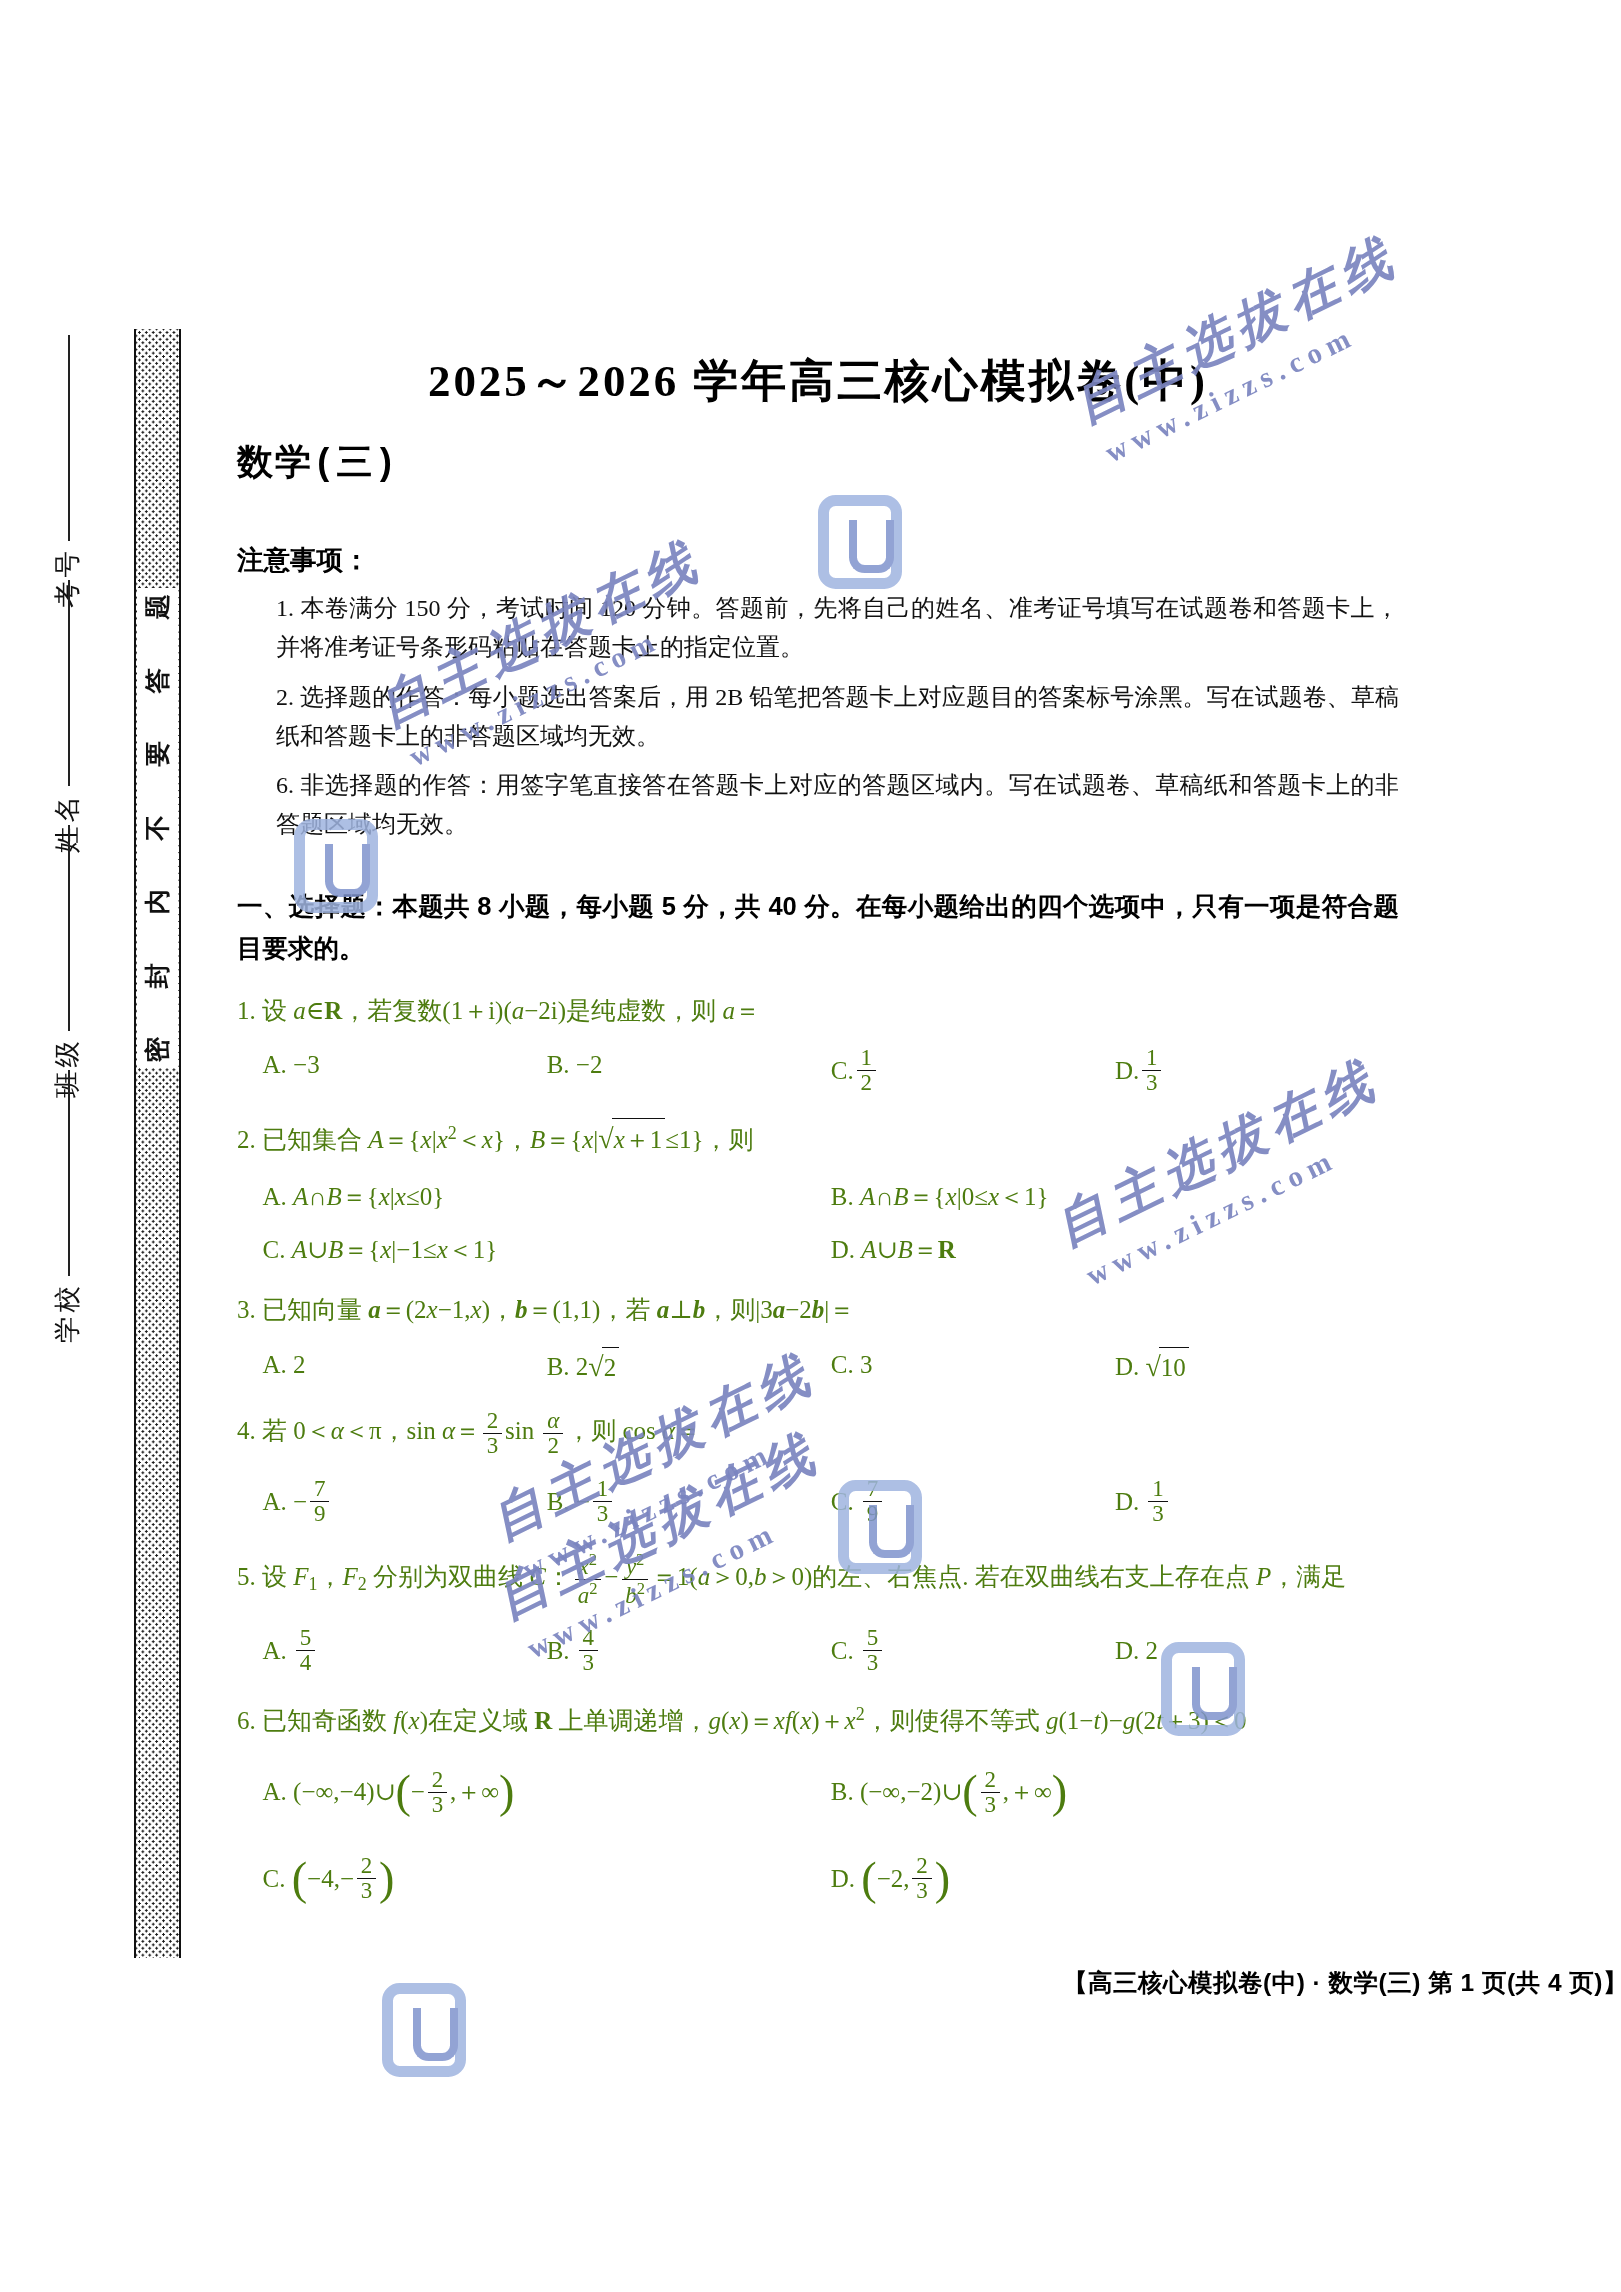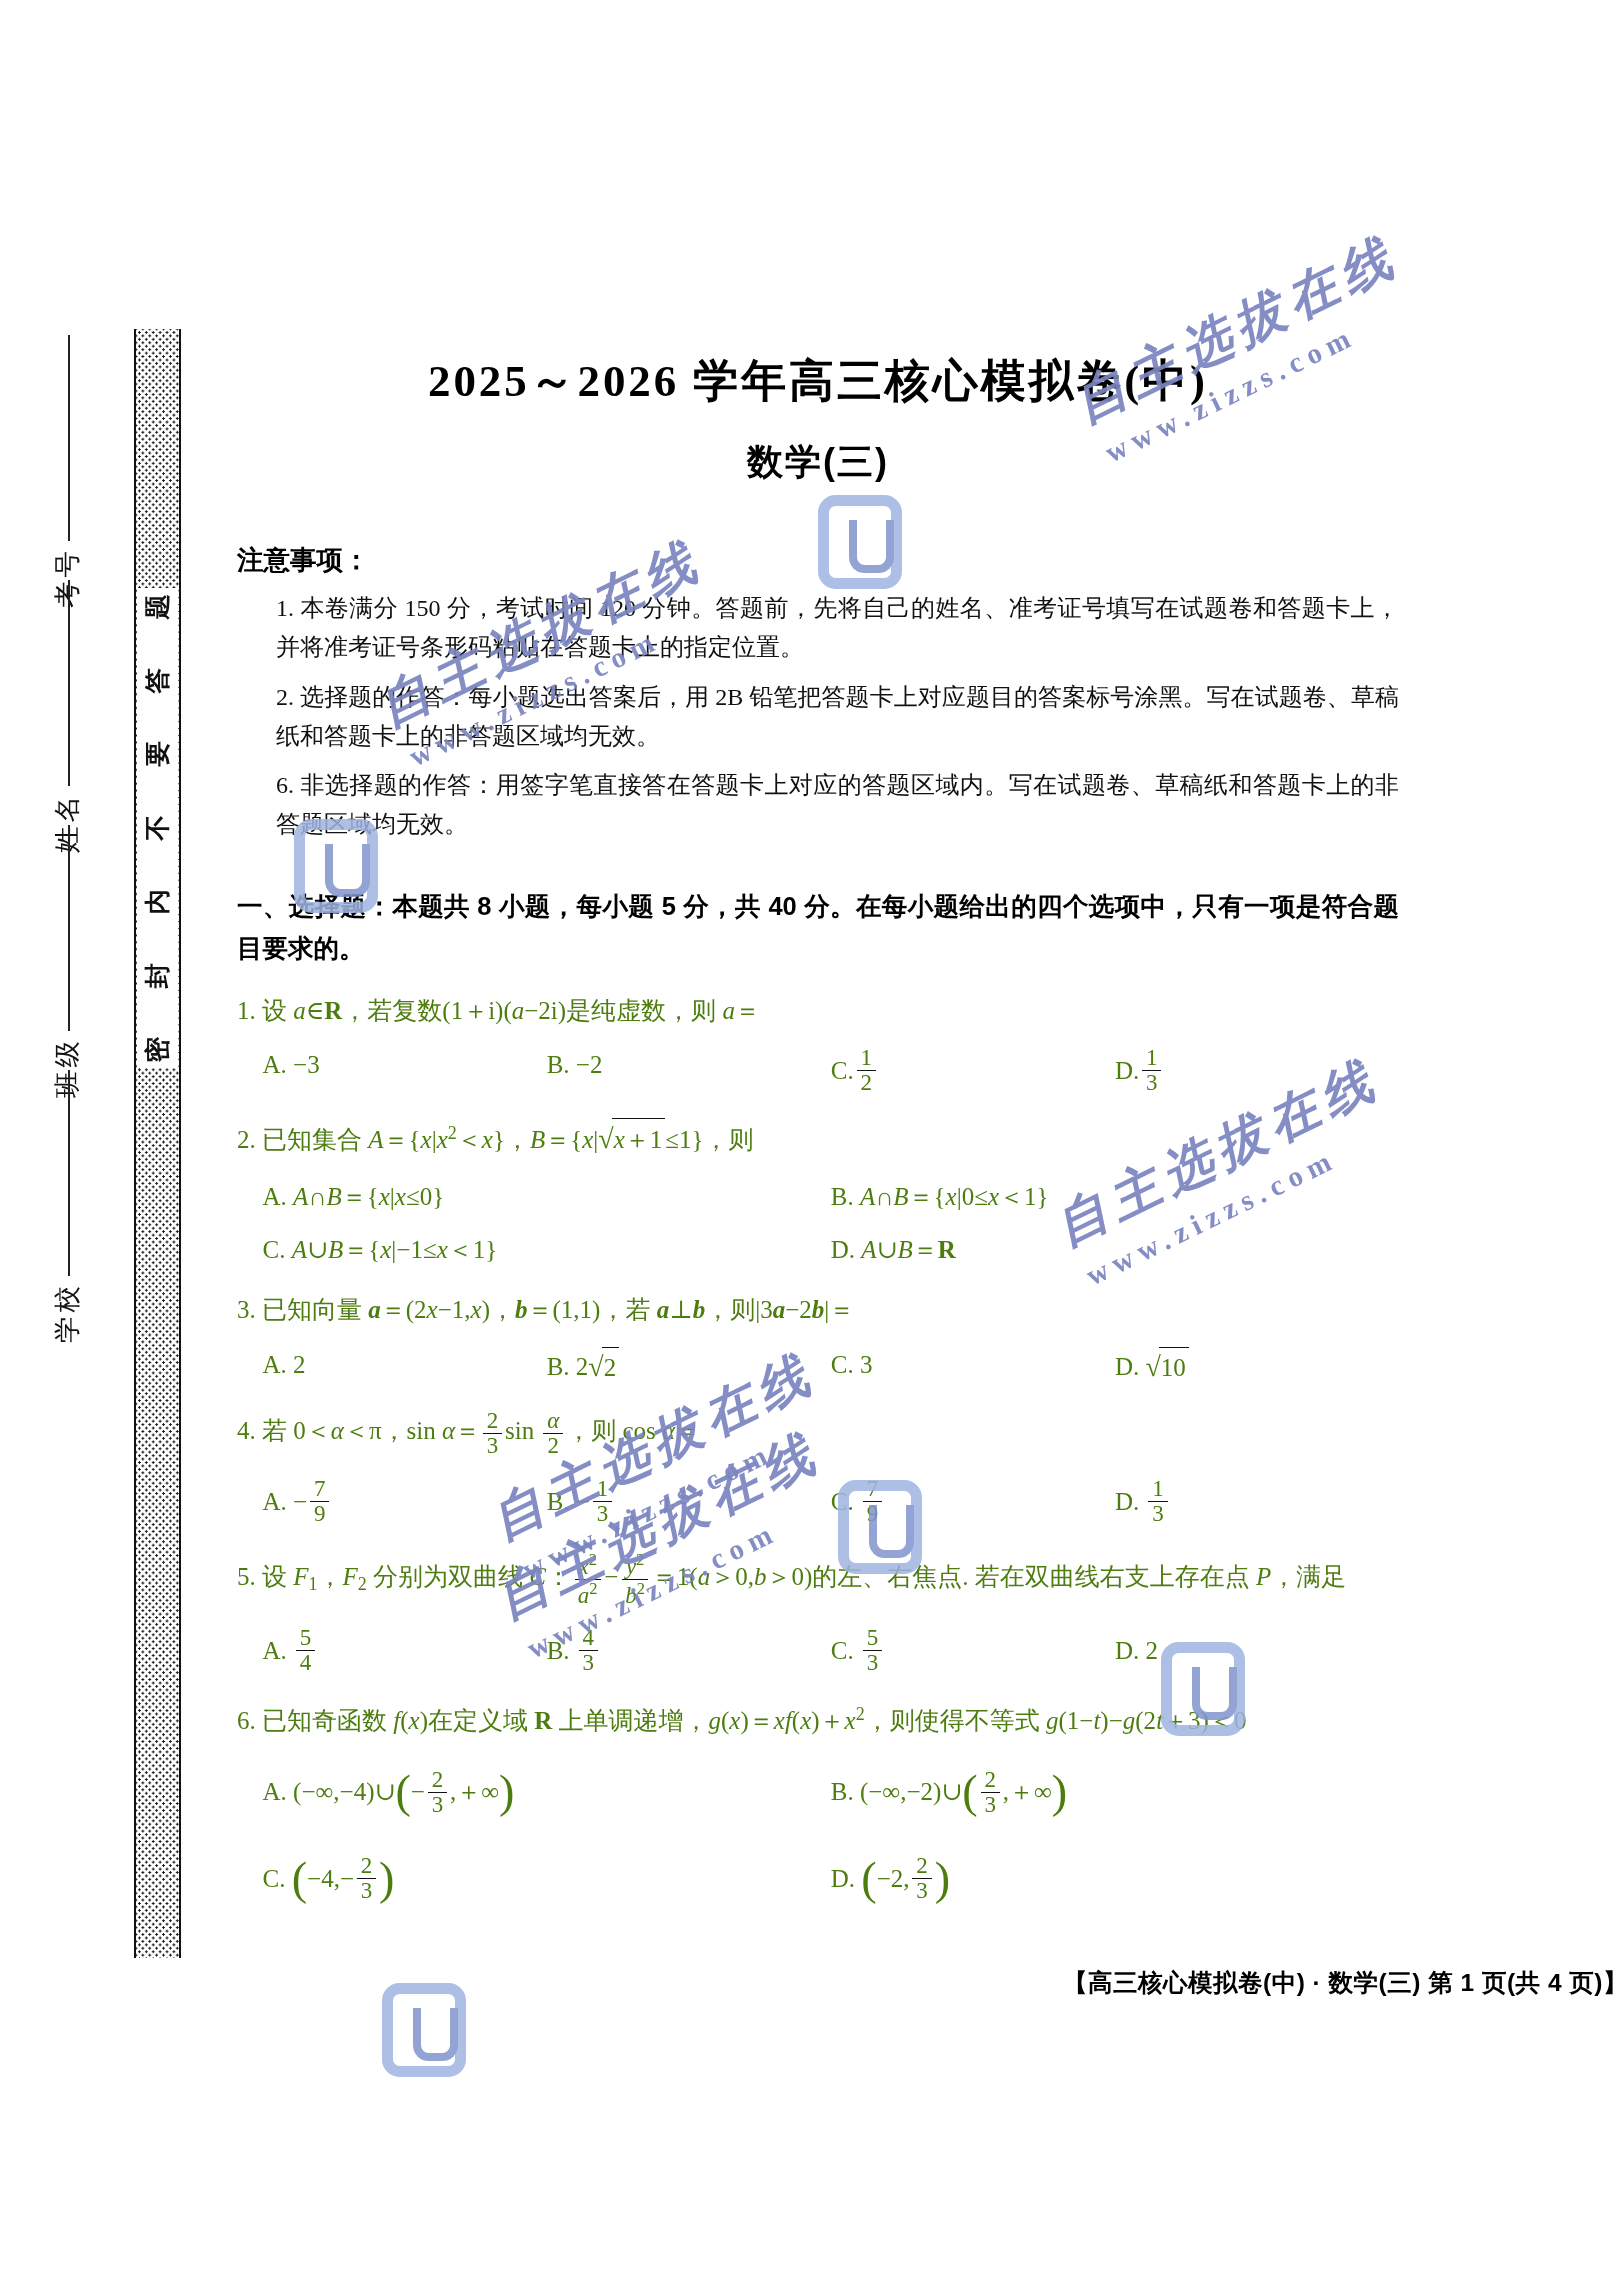--- a/index.html
+++ b/index.html
@@ -103,27 +103,27 @@
     text-align: center;
     font-size: 45px;
     font-weight: 700;
     letter-spacing: 2.9px;
     font-family: "Liberation Serif", "DejaVu Serif", serif;
     margin: 0 0 5.9px 0;
     padding-top: 5.9px;
     color: #000;
   }
   .title-sub {
-    text-align: center;
+    text-align: left;
     font-size: 36px;
     font-weight: 700;
     letter-spacing: 2px;
     margin: 27.4px 0 0 0;
     color: #000;
-    font-family: Liberation Sans, sans-serif;
+    font-family: Liberation Mono, monospace;
   }
 
   .notes-head {
     margin-top: 55px;
     font-size: 26.5px;
     font-weight: 700;
     font-family: "Liberation Sans", "DejaVu Sans", sans-serif;
     color: #000;
   }
   .note-item {

